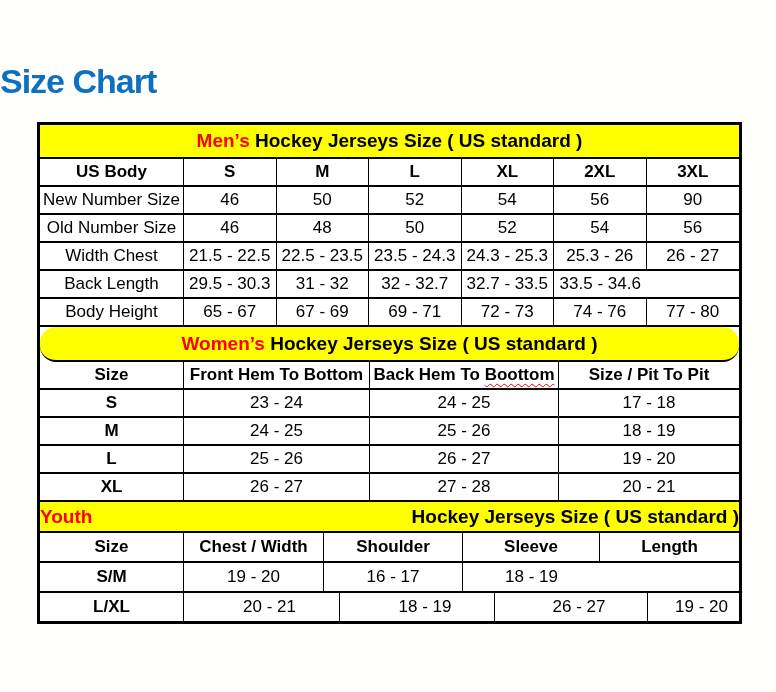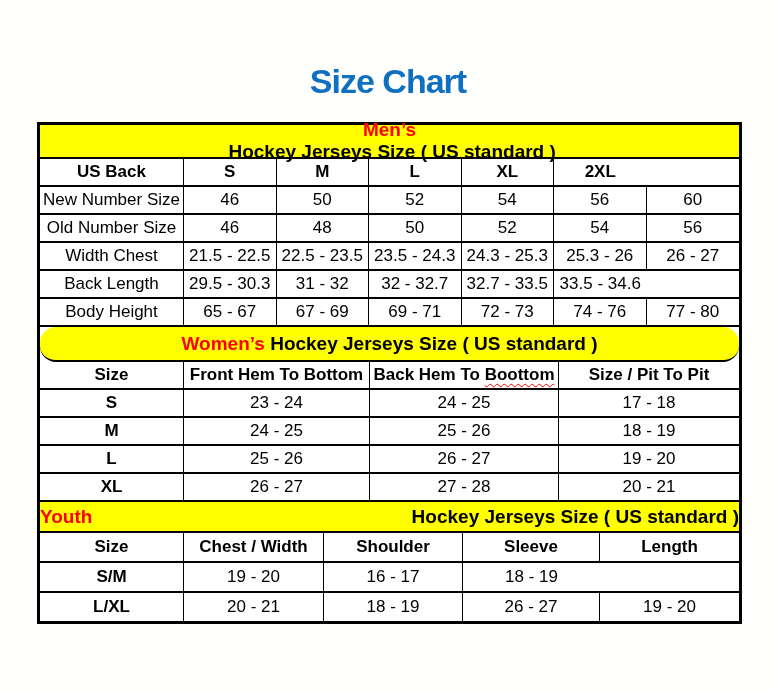--- a/index.html
+++ b/index.html
@@ -3,41 +3,41 @@
 <meta charset="utf-8">
 <style>
   html,body { margin:0; padding:0; background:#ffffff; }
   .page {
     position:relative; width:776px; height:692px;
     background:#fffffe; overflow:hidden;
     font-family:"Liberation Sans", sans-serif; color:#000;
   }
   .title {
     position:absolute; top:64px; left:0; width:100%;
-    text-align:center; font-size:34px; font-weight:bold;
+    text-align:left; font-size:34px; font-weight:bold;
     letter-spacing:-1px; color:#0f70c0; line-height:1;
   }
   .chart {
     position:absolute; left:37px; top:122px; width:705px;
     box-sizing:border-box; border:3px solid #000; background:#fff;
   }
   .band {
     background:#ffff00; border-bottom:2px solid #000;
     display:flex; align-items:center; justify-content:center;
     font-weight:bold; font-size:19px; white-space:pre;
   }
-  .band-mens  { height:32px;flex-direction:column; }
+  .band-mens  { height:32px; }
   .band-womens{ height:33px;border-radius:16px; }
   .band-youth { height:29px;justify-content:space-between; }
   .band .hl { color:#ff0000; }
   .row { display:grid; border-bottom:2px solid #000; }
   .mens  .row { grid-template-columns:144px repeat(6, 1fr); }
   .womens .row { grid-template-columns:144px 186px 189px 1fr; }
   .youth .row { grid-template-columns:144px 140px 139px 137px 1fr; }
-  .row.last { border-bottom:none; }
+  .row.last { border-bottom:none;gap:16px; }
   .cell {
     box-sizing:border-box; height:26px;
     display:flex; align-items:center; justify-content:center;
     border-right:1.5px solid #000; font-size:17px;
     white-space:pre; overflow:hidden;
   }
   .youth .cell { height:28px; }
   .cell:last-child { border-right:none; }
   .b { font-weight:bold; }
   .misspelled {
@@ -53,36 +53,37 @@
 <div class="page">
 
   <div class="title">Size Chart</div>
 
   <div class="chart">
 
     <div class="section mens">
       <div class="band band-mens"><span class="hl">Men’s</span><span> Hockey Jerseys Size ( US standard )</span></div>
 
       <div class="row">
-        <div class="cell b">US Back</div>
+        <div class="cell b">US Body</div>
         <div class="cell b">S</div>
         <div class="cell b">M</div>
         <div class="cell b">L</div>
         <div class="cell b">XL</div>
         <div class="cell b">2XL</div>
+        <div class="cell b">3XL</div>
       </div>
 
       <div class="row">
         <div class="cell">New Number Size</div>
         <div class="cell">46</div>
         <div class="cell">50</div>
         <div class="cell">52</div>
         <div class="cell">54</div>
         <div class="cell">56</div>
-        <div class="cell">60</div>
+        <div class="cell">90</div>
       </div>
 
       <div class="row">
         <div class="cell">Old Number Size</div>
         <div class="cell">46</div>
         <div class="cell">48</div>
         <div class="cell">50</div>
         <div class="cell">52</div>
         <div class="cell">54</div>
         <div class="cell">56</div>

